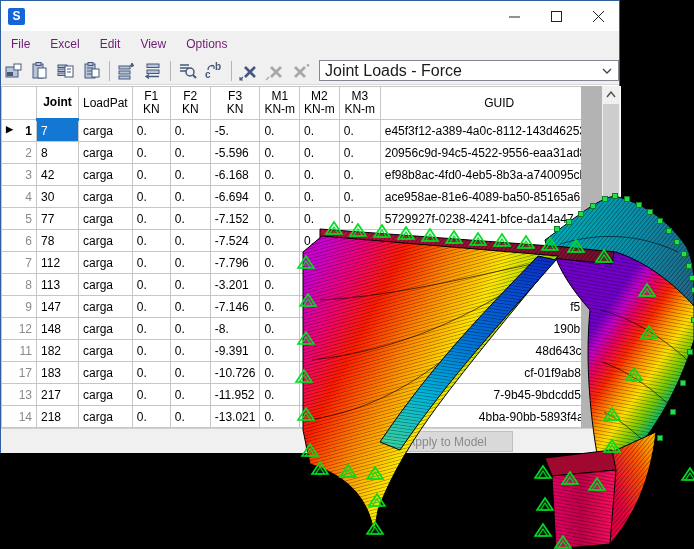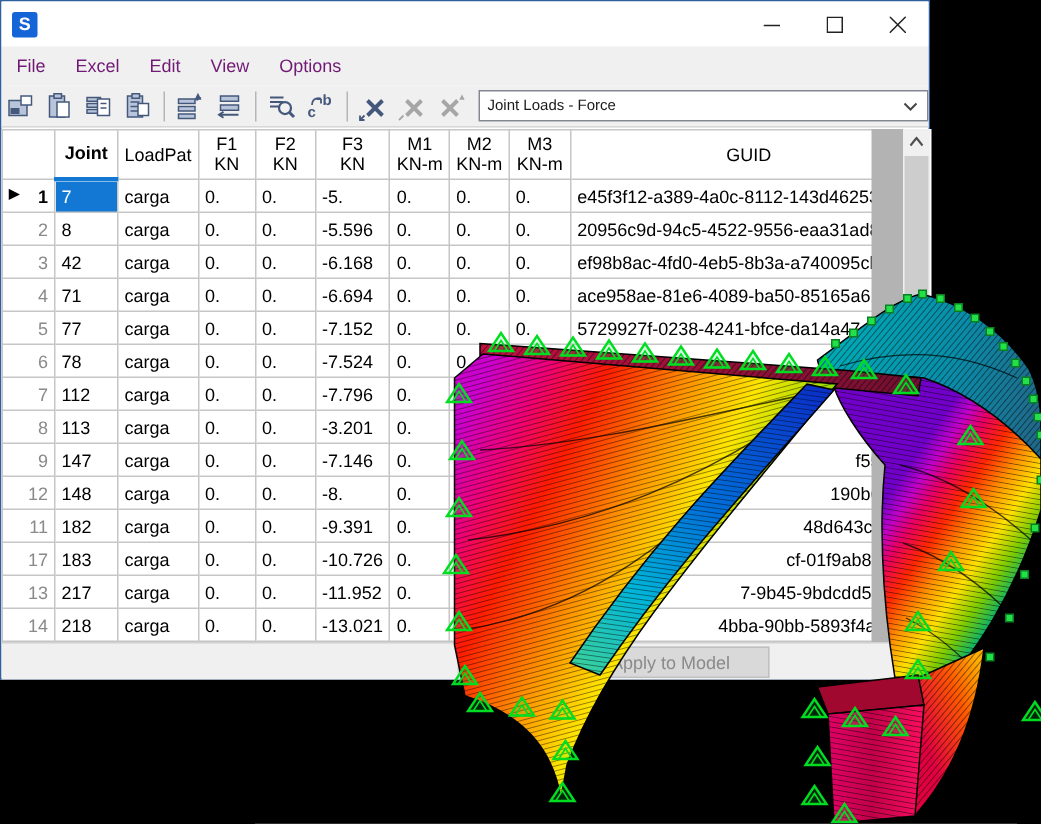--- a/index.html
+++ b/index.html
@@ -20,21 +20,21 @@
   
   .menubar{position:absolute;left:0;top:30px;width:100%;height:26px;background:#f0f0f0;
            display:flex;align-items:center;font-size:12px;color:#701a75;}
   .menuitem{padding:4px 10px;cursor:default;}
   
   .toolbar{position:absolute;left:0;top:56px;width:100%;height:28px;background:#f0f0f0;
            border-bottom:1px solid #d8d8d8;display:flex;align-items:center;}
   .tbtn{width:24px;height:24px;margin:0 1px;display:flex;align-items:center;justify-content:center;}
   .tsep{width:1px;height:20px;background:#b5b5b5;margin:0 4px;}
   .dropdown{position:absolute;left:318px;top:3px;width:300px;height:21px;background:#fff;
-            border:1px solid #828790;font-size:10px;color:#1a1a1a;display:flex;align-items:center;
+            border:1px solid #828790;font-size:16px;color:#1a1a1a;display:flex;align-items:center;
             padding-left:5px;}
   .dropdown .chev{position:absolute;right:5px;top:4px;}
   
   .gridwrap{position:absolute;left:0;top:85px;width:620px;height:342px;background:#fff;}
   .grid{position:absolute;left:0;top:0;border-collapse:collapse;table-layout:fixed;
         font-size:12px;color:#000;}
   .grid td,.grid th{border:1px solid #c6c6c6;padding:0 4px;overflow:hidden;white-space:nowrap;
         height:22px;font-weight:normal;background:#fff;}
   .grid thead th{height:33px;text-align:center;vertical-align:middle;line-height:13px;}
   .grid th.cur{border-bottom:3px solid #1378d4;}
@@ -243,21 +243,21 @@
               <td>0.</td>
               <td>0.</td>
               <td>-6.168</td>
               <td>0.</td>
               <td>0.</td>
               <td>0.</td>
               <td style="text-align:left">ef98b8ac-4fd0-4eb5-8b3a-a740095cbe45</td>
             </tr>
             <tr>
               <td class="rowhdr ">4</td>
-              <td class="">71</td>
+              <td class="">30</td>
               <td>carga</td>
               <td>0.</td>
               <td>0.</td>
               <td>-6.694</td>
               <td>0.</td>
               <td>0.</td>
               <td>0.</td>
               <td style="text-align:left">ace958ae-81e6-4089-ba50-85165a617906</td>
             </tr>
             <tr>

